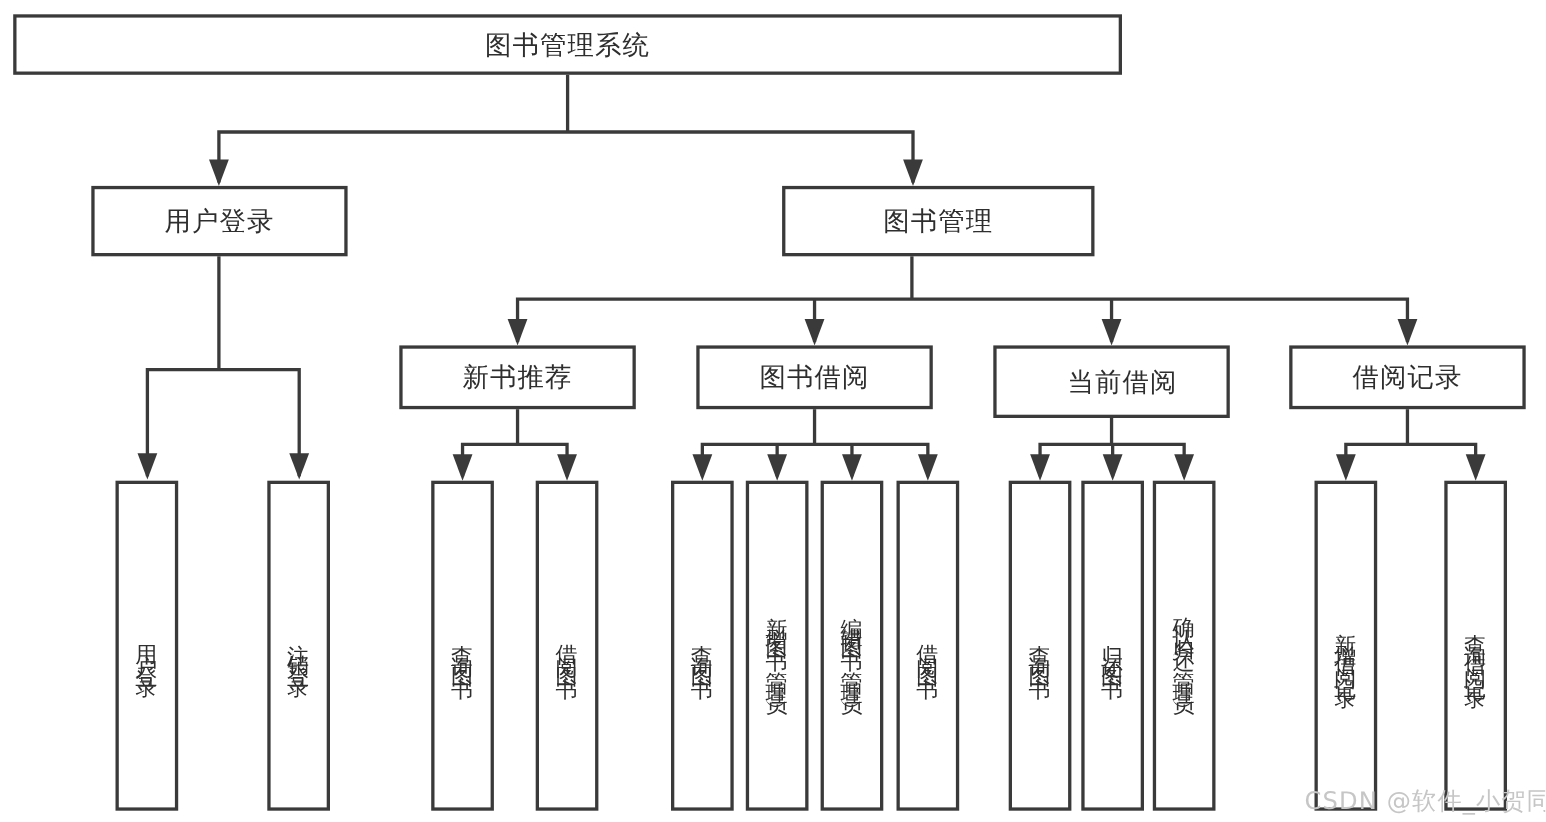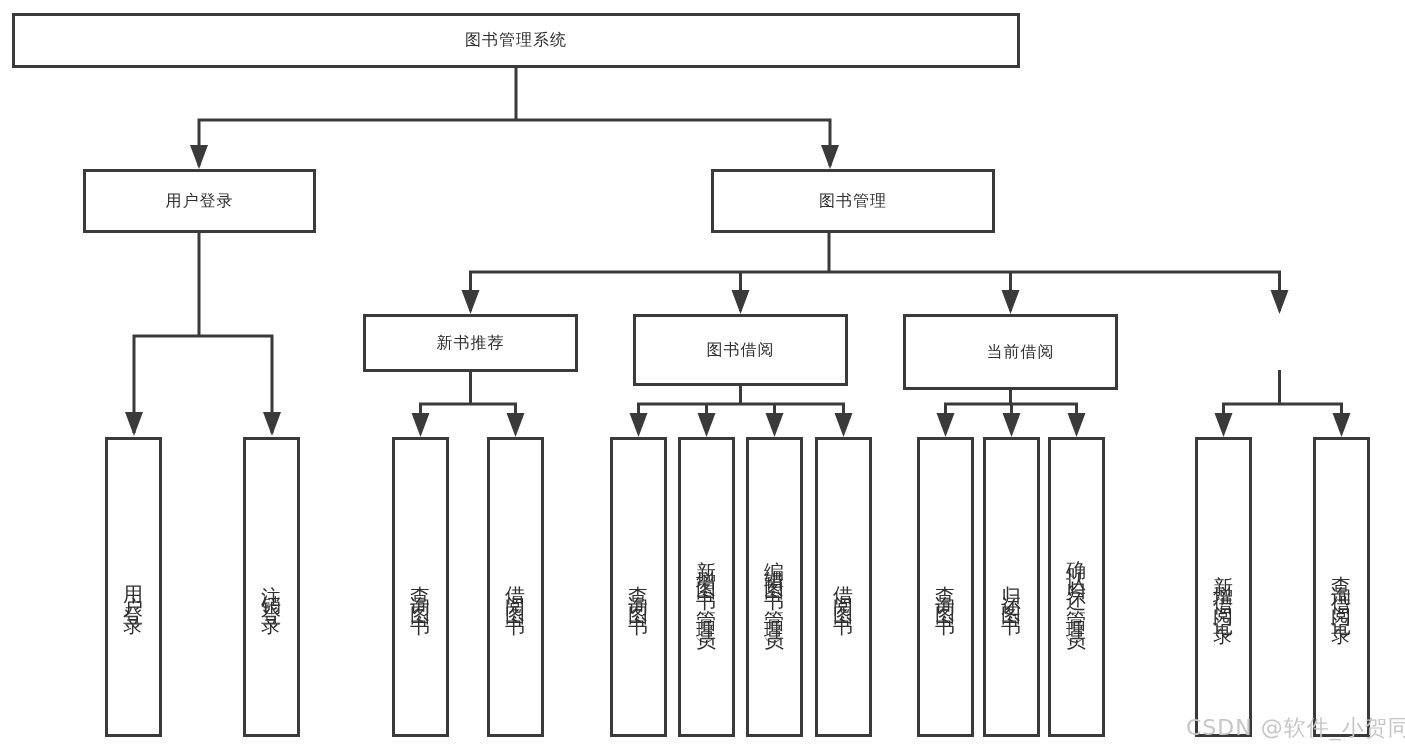--- a/index.html
+++ b/index.html
@@ -26,21 +26,21 @@
     box-sizing: border-box;
     border: 3px solid #3a3a3a;
     background: #ffffff;
     color: #2e2e2e;
     display: flex;
     align-items: center;
     justify-content: center;
     text-align: center;
   }
   .hbox {
-    font-size: 16px;
+    font-size: 24px;
     letter-spacing: 1px;
   }
   .vbox {
     writing-mode: vertical-rl;
     text-orientation: mixed;
     font-size: 20px;
     letter-spacing: 10px;
     line-height: 1;
     top: 437px;
     width: 57px;
@@ -102,22 +102,23 @@
       <polygon points="1332.5,413 1350.5,413 1341.5,437"></polygon>
     </g>
   </svg>
 
   <div class="node hbox" style="left:12px; top:13px; width:1008px; height:55px;">图书管理系统</div>
 
   <div class="node hbox" style="left:83px; top:169px; width:233px; height:64px;">用户登录</div>
   <div class="node hbox" style="left:711px; top:169px; width:284px; height:64px;">图书管理</div>
 
   <div class="node hbox" style="left:363px; top:314px; width:215px; height:58px;text-align:center;">新书推荐</div>
-  <div class="node hbox" style="left:633px; top:314px; width:215px; height:72px;">图书借阅</div>
-  <div class="node hbox" style="left:903px; top:314px; width:215px; height:76px;padding-left:20px;">当前借阅</div>
+  <div class="node hbox" style="left:633px; top:314px; width:215px; height:58px;">图书借阅</div>
+  <div class="node hbox" style="left:903px; top:314px; width:215px; height:66px;padding-left:20px;">当前借阅</div>
+  <div class="node hbox" style="left:1172px; top:314px; width:215px; height:58px;">借阅记录</div>
 
   <div class="node vbox" style="left:105px;">用户登录</div>
   <div class="node vbox" style="left:243px;">注销登录</div>
 
   <div class="node vbox" style="left:392px;">查询图书</div>
   <div class="node vbox" style="left:487px;">借阅图书</div>
 
   <div class="node vbox" style="left:610px;">查询图书</div>
   <div class="node vbox" style="left:678px;">新增图书（管理员）</div>
   <div class="node vbox" style="left:746px;">编辑图书（管理员）</div>

